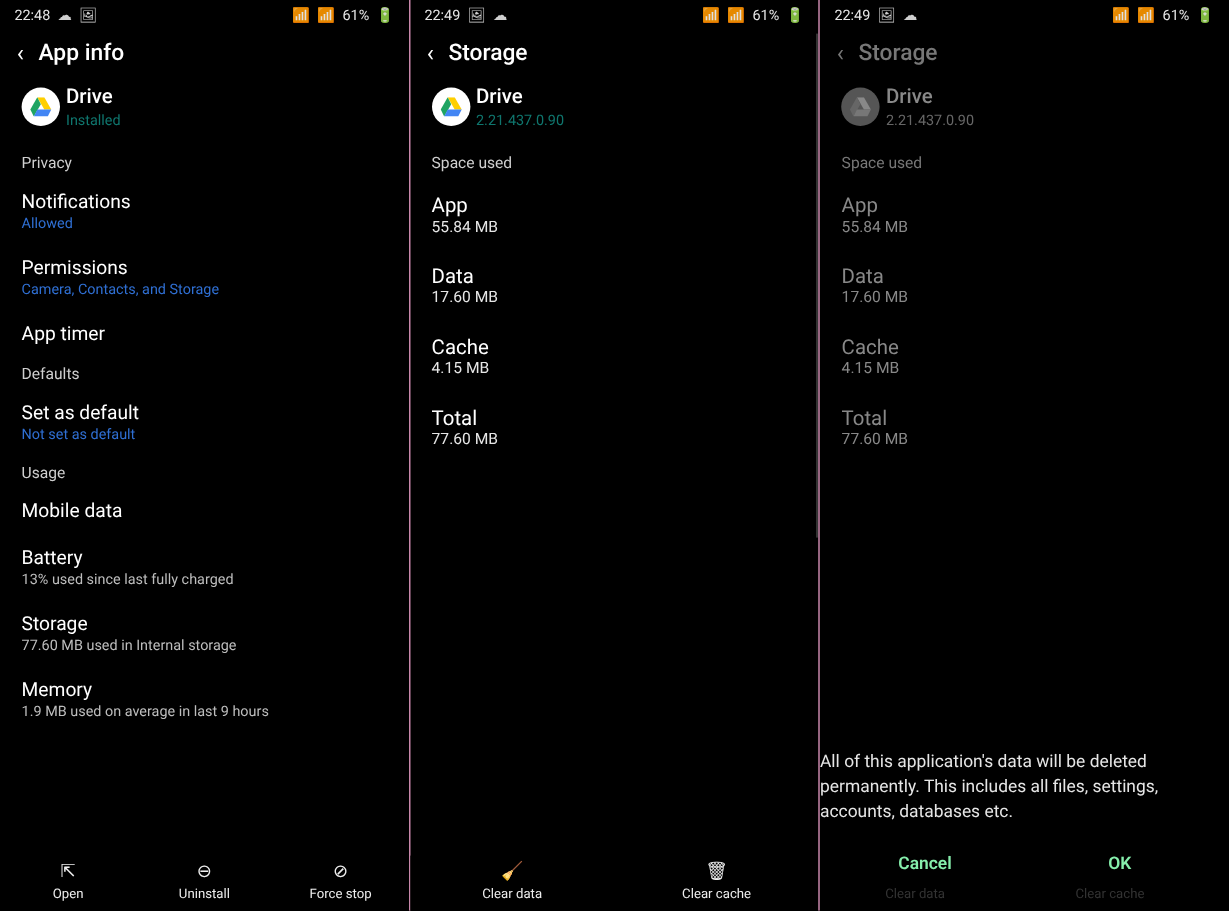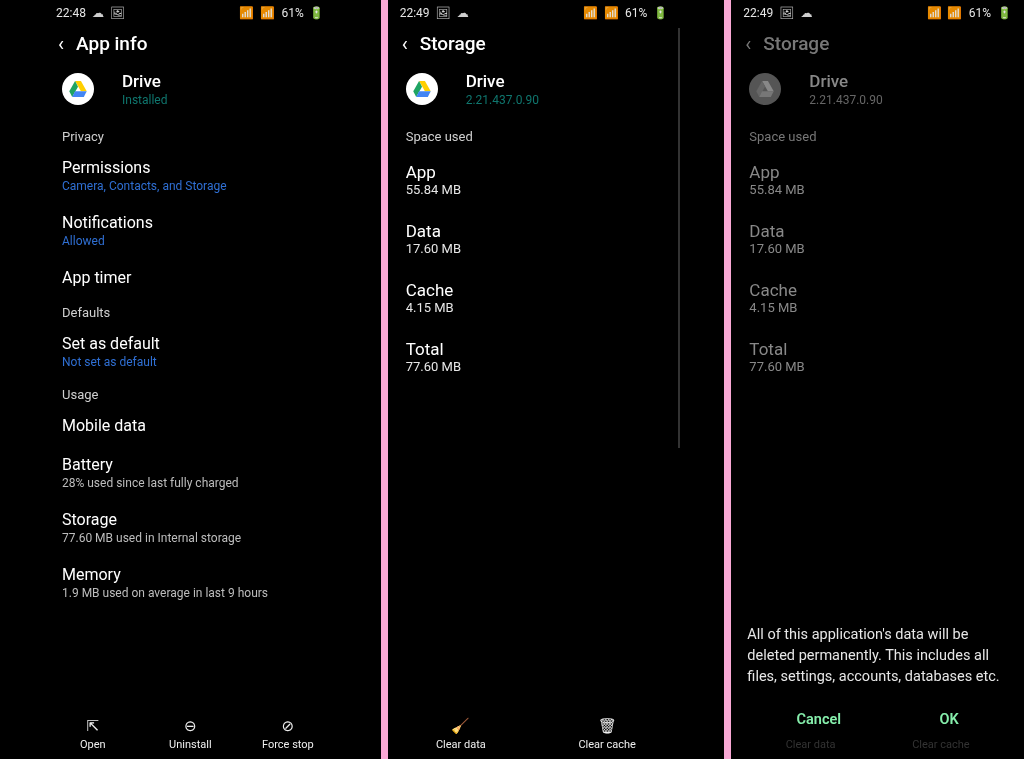--- a/index.html
+++ b/index.html
@@ -1,32 +1,32 @@
 <!DOCTYPE html>
 <html><head>
 <meta charset="utf-8">
 <style>
   * { box-sizing: border-box; margin: 0; padding: 0; }
   html, body { width: 1024px; height: 759px; background: #000; font-family: "Segoe UI", Roboto, Arial, sans-serif; color: #fff; overflow: hidden; }
   body { display: flex; }
-  .pane { position: relative; height: 759px; flex: 1 1 0; background: #000; margin-left: 44px; }
-  .pane + .pane { border-left: 7px solid #f9a8d4; }
+  .pane { position: relative; height: 759px; flex: 1 1 0; background: #000; }
+  .pane + .pane { border-left: 1px solid #f9a8d4; }
   .scrollhint { position:absolute; right:0; top:28px; width:2px; height:420px; background:#333; }
 
   .statusbar { display:flex; justify-content:space-between; align-items:center; font-size:12px; padding:6px 12px 2px; color:#e6e6e6; }
   .status-left, .status-right { display:flex; gap:6px; align-items:center; }
   .status-right { font-size:12px; }
   .status-icon { font-size:12px; opacity:.9; }
 
   .titlebar { display:flex; align-items:center; gap:12px; padding:10px 14px 14px; }
   .back { font-size:20px; line-height:1; display:inline-block; }
   .title { font-size:19px; font-weight:500; }
   .dim .title, .dim .back { color:#777; }
 
-  .approw { display:flex; align-items:center; gap:28px; padding:2px 18px 12px; }
+  .approw { display:flex; align-items:center; gap:5px; padding:2px 18px 12px; }
   .drive-icon { width:32px; height:32px; border-radius:50%; background:#fff; display:flex; align-items:center; justify-content:center; flex-shrink:0; }
   .drive-icon.dim { background:#555; }
   .appname { font-size:17px; font-weight:500; }
   .appsub { font-size:12px; color:#0f766e; margin-top:2px; }
 
   .section-head { font-size:13px; color:#cfcfcf; padding:10px 18px 6px; }
   .section-head.tight { padding-top:6px; }
   .dim .section-head { color:#777; }
 
   .item { padding:8px 18px 12px; }
@@ -37,21 +37,21 @@
   .kv { display:flex; justify-content:space-between; align-items:baseline; padding:12px 18px;flex-direction:column; }
   .kv .k { font-size:17px; }
   .kv .v { font-size:13px; color:#e6e6e6; }
   .dim .kv .k { color:#888; }
   .dim .kv .v { color:#888; }
 
   .bottombar { position:absolute; left:0; right:0; bottom:0; display:flex; justify-content:space-around; align-items:flex-end; padding:6px 0 8px; background:#000; }
   .bb-item { display:flex; flex-direction:column; align-items:center; gap:4px; font-size:11px; color:#eee; width:68px; }
   .bb-item .ic { font-size:15px; line-height:1; }
 
-  .dialog { position:absolute; left:16px; right:16px; bottom:8px; font-size:14.5px; color:#e6e6e6; }
+  .dialog { position:absolute; left:0; right:16px; bottom:8px; font-size:14.5px; color:#e6e6e6; }
   .dialog .msg { line-height:1.45; padding:0 0 18px; }
   .dialog .actions { display:flex; justify-content:space-around; padding:6px 0 4px; }
   .dialog .actions span { color:#86efac; font-weight:600; font-size:14.5px; }
   .ghostbar { color:#333; font-size:11px; text-align:center; margin-top:6px; display:flex; justify-content:space-around; }
 </style>
 </head>
 <body>
 
 <div class="pane">
   <div class="statusbar">
@@ -80,44 +80,44 @@
         </svg>
     </div>
     <div>
       <div class="appname">Drive</div>
       <div class="appsub">Installed</div>
     </div>
   </div>
 
   <div class="section-head">Privacy</div>
   <div class="item">
+    <div class="label">Notifications</div>
+    <div class="sub">Allowed</div>
+  </div>
+  <div class="item">
     <div class="label">Permissions</div>
     <div class="sub">Camera, Contacts, and Storage</div>
   </div>
   <div class="item">
-    <div class="label">Notifications</div>
-    <div class="sub">Allowed</div>
-  </div>
-  <div class="item">
     <div class="label">App timer</div>
   </div>
 
   <div class="section-head tight">Defaults</div>
   <div class="item">
     <div class="label">Set as default</div>
     <div class="sub">Not set as default</div>
   </div>
 
   <div class="section-head tight">Usage</div>
   <div class="item">
     <div class="label">Mobile data</div>
   </div>
   <div class="item">
     <div class="label">Battery</div>
-    <div class="sub grey">28% used since last fully charged</div>
+    <div class="sub grey">13% used since last fully charged</div>
   </div>
   <div class="item">
     <div class="label">Storage</div>
     <div class="sub grey">77.60 MB used in Internal storage</div>
   </div>
   <div class="item">
     <div class="label">Memory</div>
     <div class="sub grey">1.9 MB used on average in last 9 hours</div>
   </div>
 

